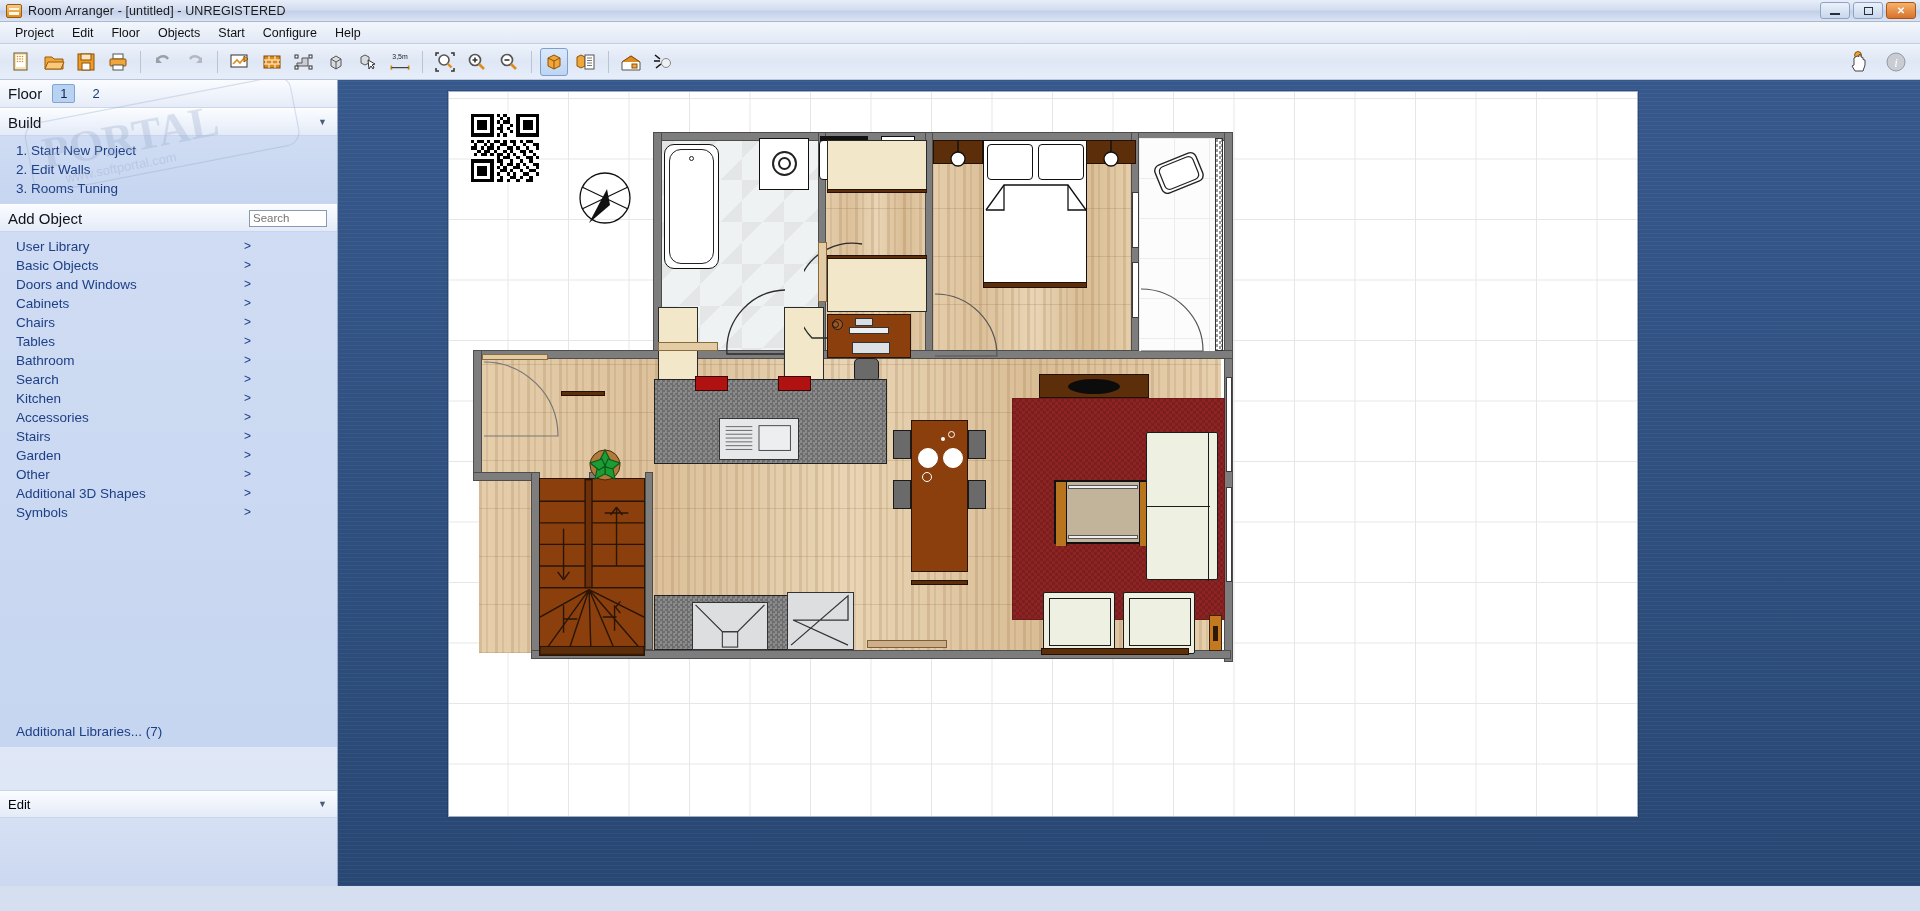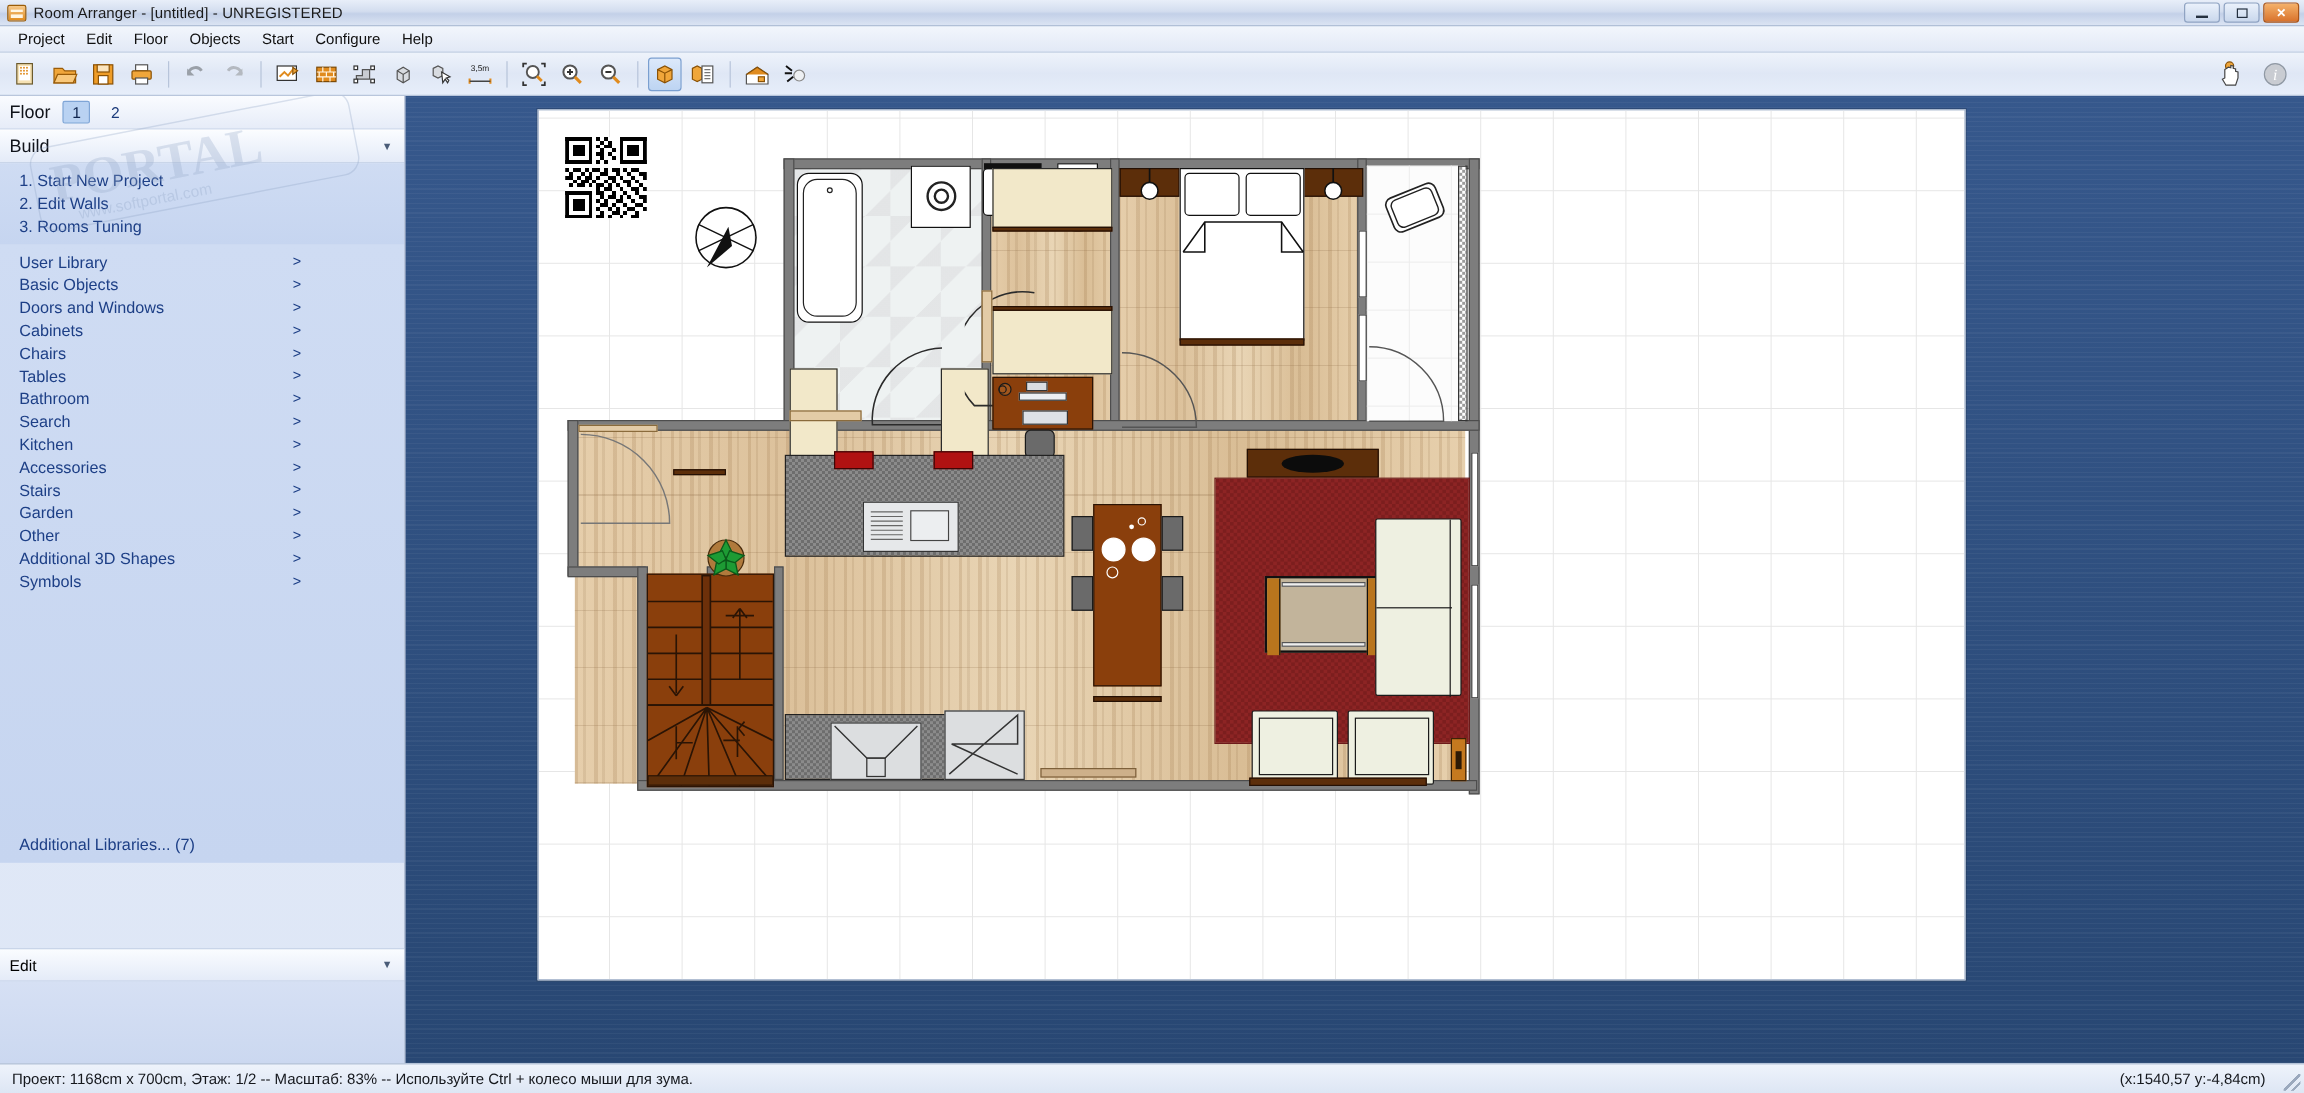--- a/index.html
+++ b/index.html
@@ -420,20 +420,26 @@
     <div class="sect-head">
       <span class="st">Build</span>
       <span class="caret">▼</span>
     </div>
     <div class="sect-body">
       <span class="lnk">1. Start New Project</span>
       <span class="lnk">2. Edit Walls</span>
       <span class="lnk">3. Rooms Tuning</span>
     </div>
 
+    <div class="sect-head">
+      <span class="st">Add Object</span>
+      <span class="searchwrap">
+        <input class="searchbox" placeholder="Search" style="">
+      </span>
+    </div>
 
     <div class="sect-body libgrid">
       <span class="lnk"><span>User Library</span><span class="arrow">&gt;</span></span>
       <span class="lnk"><span>Basic Objects</span><span class="arrow">&gt;</span></span>
       <span class="lnk"><span>Doors and Windows</span><span class="arrow">&gt;</span></span>
       <span class="lnk"><span>Cabinets</span><span class="arrow">&gt;</span></span>
       <span class="lnk"><span>Chairs</span><span class="arrow">&gt;</span></span>
       <span class="lnk"><span>Tables</span><span class="arrow">&gt;</span></span>
       <span class="lnk"><span>Bathroom</span><span class="arrow">&gt;</span></span>
       <span class="lnk"><span>Search</span><span class="arrow">&gt;</span></span>
@@ -776,19 +782,14 @@
           <path d="M2 2 A74 74 0 0 1 76 76 L2 76" fill="none" stroke="#777" stroke-width="1.2"></path>
         </svg>
         <div class="obj" style="left:33px;top:262px;width:66px;height:6px;background:#e3cba6;border:1px solid #8a6b3c"></div>
         <div class="obj" style="left:209px;top:250px;width:60px;height:9px;background:#e3cba6;border:1px solid #8a6b3c"></div>
         <div class="obj" style="left:369px;top:150px;width:9px;height:60px;background:#e3cba6;border:1px solid #8a6b3c"></div>
         <div class="obj" style="left:418px;top:548px;width:80px;height:8px;background:#cdb08a;border:1px solid #7d603a"></div>
       </div>
     </div>
   </div>
 
-  <div class="statusbar">
-    <span>Проект: 1168cm x 700cm, Этаж: 1/2 -- Масштаб: 83% -- Используйте Ctrl + колесо мыши для зума.</span>
-    <span class="sb-right">(x:1540,57 y:-4,84cm)</span>
-    <div class="grip"></div>
-  </div>
 
 </div>
 
 </body></html>

